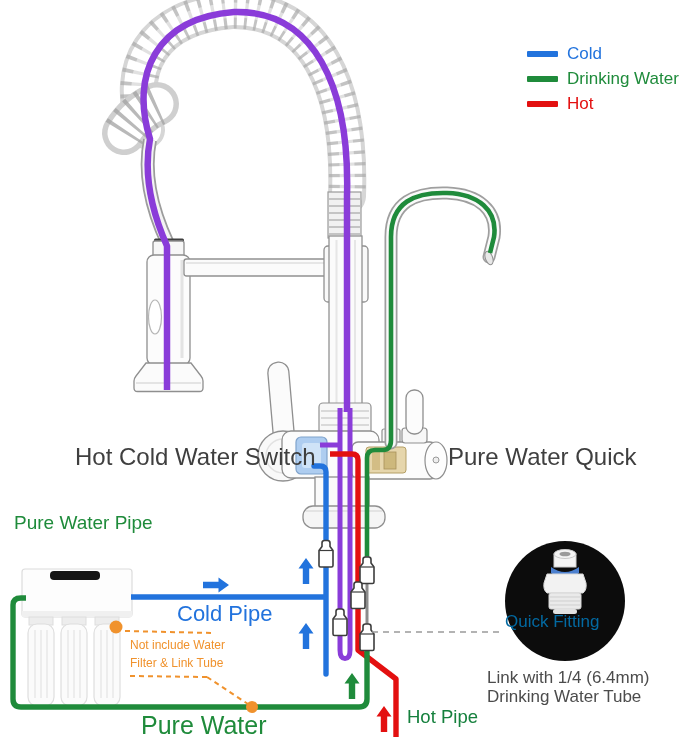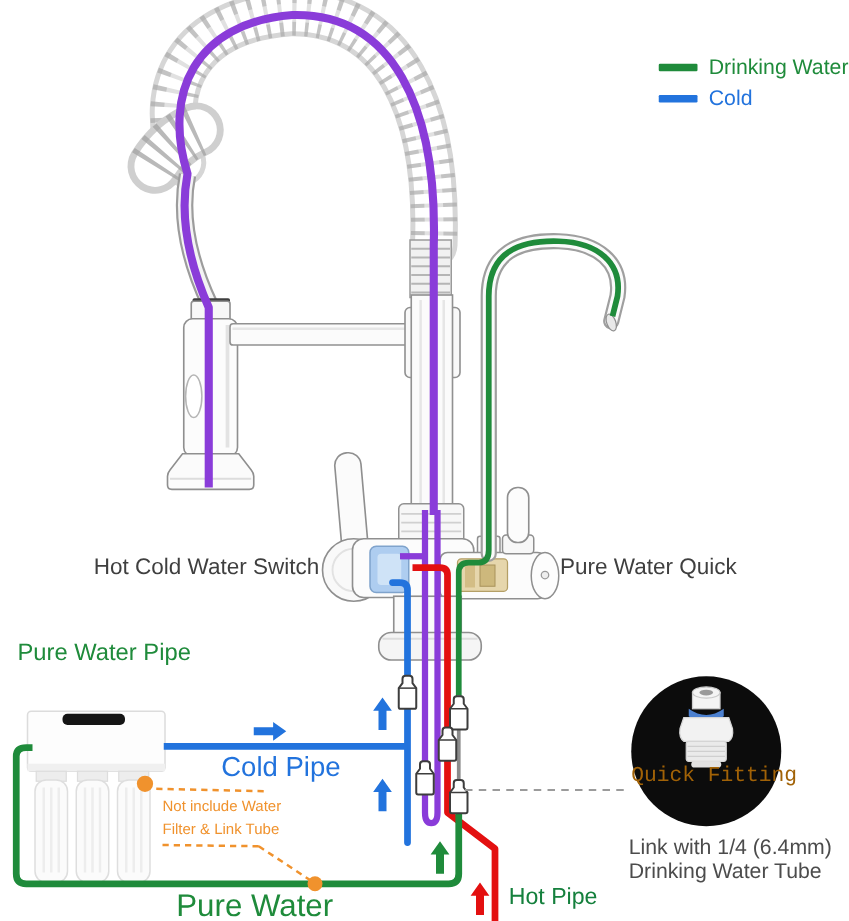--- a/index.html
+++ b/index.html
@@ -9,30 +9,30 @@
   .lbl{position:absolute;white-space:nowrap;}
   
   .legend{position:absolute;left:527px;top:41px;}
   .lrow{display:flex;align-items:center;gap:9px;height:25px;}
   .sw{width:31px;height:6px;border-radius:1px;display:inline-block;}
   .sw-g{background:#1f8b3b;} .sw-b{background:#2273dd;}
   .sw-r{background:#e31010;} .sw-p{background:#8a3cd9;}
   .lt{font-size:17px;}
   .lt-g{color:#1f8b3b;} .lt-b{color:#2273dd;} .lt-r{color:#e31010;} .lt-p{color:#8a3cd9;}
   
-  .lbl-switch{font-size:18px;color:#3f3f3f;}
+  .lbl-switch{font-size:24px;color:#3f3f3f;}
   #lbl-hotcold{left:75px;top:443px;}
   #lbl-pureswitch{left:448px;top:443px;}
   #lbl-pwp{left:14px;top:512px;font-size:19px;color:#1f8b3b;}
   #lbl-cold{left:177px;top:601px;font-size:22px;color:#2273dd;}
   #note{left:130px;top:636px;font-size:12px;color:#f0922d;line-height:18px;}
   #lbl-purewater{left:141px;top:711px;font-size:25px;color:#1f8b3b;}
   #lbl-hotpipe{left:407px;top:706px;font-size:18.5px;color:#15803d;}
-  #qf-label{left:505px;top:612px;width:120px;text-align:center;font-size:17px;color:#a16207;font-family:Liberation Mono, monospace;}
-  #qf-caption{left:503px;top:669px;font-size:17px;color:#4c4c4c;line-height:18.5px;}
+  #qf-label{left:505px;top:612px;width:120px;text-align:left;font-size:17px;color:#0369a1;}
+  #qf-caption{left:487px;top:669px;font-size:17px;color:#4c4c4c;line-height:18.5px;}
 </style>
 </head>
 <body>
 
 <div class="stage">
 
 <svg width="679" height="737" viewBox="0 0 679 737">
 
   <g>
 
@@ -204,26 +204,30 @@
       <path d="M 547 574 L 583 574 L 586 583 Q 587 590 583 593 L 547 593 Q 543 590 544 583 Z" fill="#f2f2f2" stroke="#d8d8d8" stroke-width="1"></path>
       <rect x="549" y="593" width="32" height="16" rx="2" fill="#eaeaea" stroke="#d5d5d5" stroke-width="1"></rect>
       <path d="M 550 597 L 580 597 M 550 601 L 580 601 M 550 605 L 580 605" stroke="#cfcfcf" stroke-width="1"></path>
       <rect x="553" y="609" width="24" height="5" rx="2.5" fill="#e2e2e2"></rect>
     </g>
   </g>
 </svg>
 
   <div class="legend">
     <div class="lrow">
+      <span class="sw sw-b"></span>
+      <span class="lt lt-b">Cold</span>
+    </div>
+    <div class="lrow">
       <span class="sw sw-g"></span>
       <span class="lt lt-g">Drinking Water</span>
     </div>
     <div class="lrow">
-      <span class="sw sw-b"></span>
-      <span class="lt lt-b">Cold</span>
+      <span class="sw sw-r"></span>
+      <span class="lt lt-r">Hot</span>
     </div>
   </div>
 
   <div class="lbl lbl-switch" id="lbl-hotcold">Hot Cold Water Switch</div>
   <div class="lbl lbl-switch" id="lbl-pureswitch">Pure Water Quick</div>
 
   <div class="lbl" id="lbl-pwp">Pure Water Pipe</div>
   <div class="lbl" id="lbl-cold">Cold Pipe</div>
 
   <div class="lbl" id="note">

